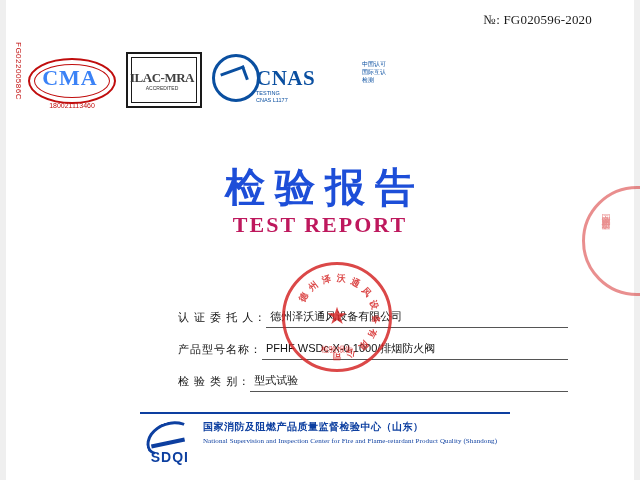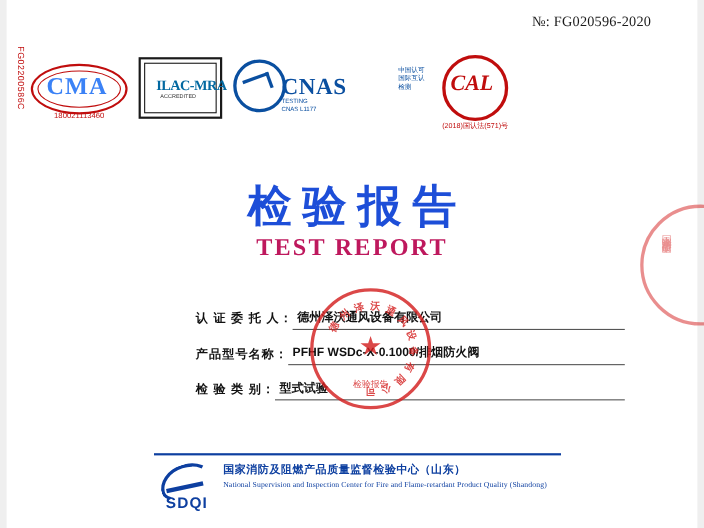--- a/index.html
+++ b/index.html
@@ -116,26 +116,26 @@
     border: 2px solid #1a1a1a;
   }
   .ilac .inner {
     position: absolute;
     left: 3px; top: 3px;
     right: 3px; bottom: 3px;
     border: 1px solid #1a1a1a;
   }
   .ilac .txt {
     position: absolute;
-    left: 12px; top: 18px;
+    left: 0; top: 18px;
     width: 72px;
     text-align: center;
     font-size: 13px;
     font-weight: bold;
-    color: #0369a1;
+    color: #404040;
     font-family: "Liberation Serif", serif;
     letter-spacing: -0.5px;
   }
   .ilac .sub {
     position: absolute;
     left: 0; top: 33px;
     width: 72px;
     text-align: center;
     font-size: 5px;
     color: #333;
@@ -256,24 +256,23 @@
     font-size: 22px;
     font-weight: bold;
     letter-spacing: 2px;
     color: #be185d;
     font-family: "Liberation Serif", serif;
   }
 
   
   .fields {
     position: absolute;
-    top: 268px;
+    top: 296px;
     left: 178px;
     width: 390px;
-    font-weight: bold;
   }
   .field-row {
     position: relative;
     height: 32px;
     display: flex;
     align-items: flex-end;
   }
   .field-label {
     font-size: 11px;
     color: #111;
@@ -472,25 +471,20 @@
     <div class="cnas">
       <div class="mark"></div>
       <div class="word">CNAS</div>
       <div class="lines" style="white-space:pre;">TESTING
 CNAS L1177</div>
       <div class="cnas-cn-block" style="white-space:pre;">中国认可
 国际互认
 检测</div>
     </div>
 
-    <div class="cal">
-      <div class="circ"></div>
-      <div class="letters">CAL</div>
-      <div class="cap">(2018)国认法(571)号</div>
-    </div>
   </div>
 
   <div class="title-cn">检验报告</div>
   <div class="title-en">TEST REPORT</div>
 
   <div class="fields">
     <div class="field-row">
       <div class="field-label">认 证 委 托 人：</div>
       <div class="field-value">德州泽沃通风设备有限公司</div>
     </div>

